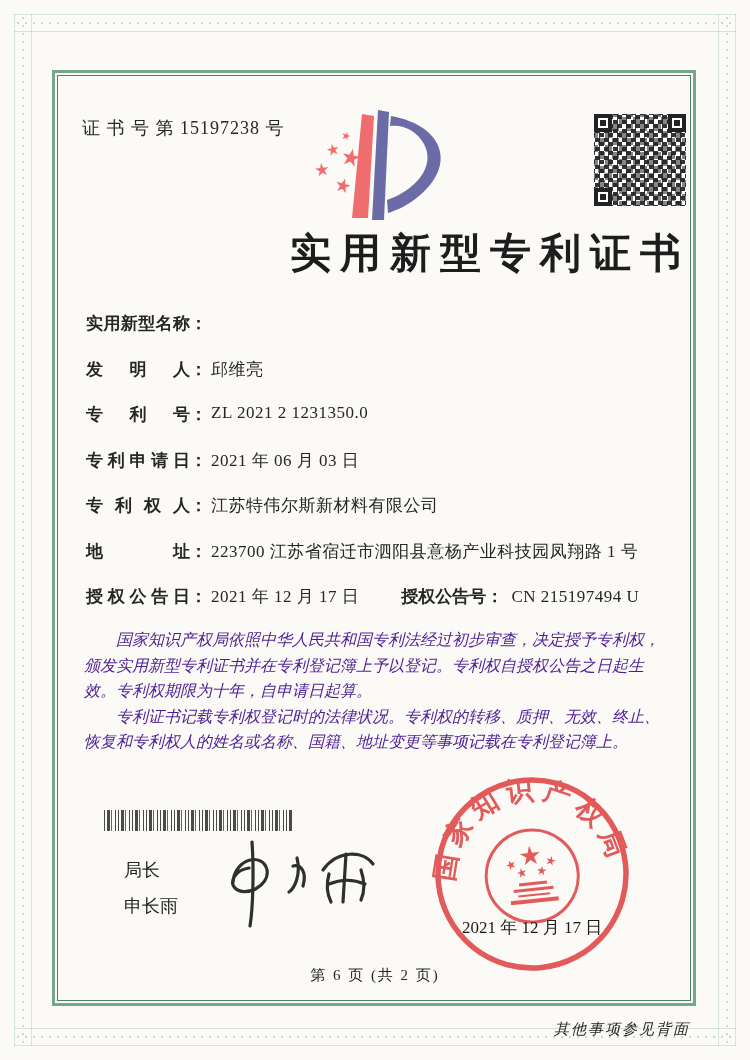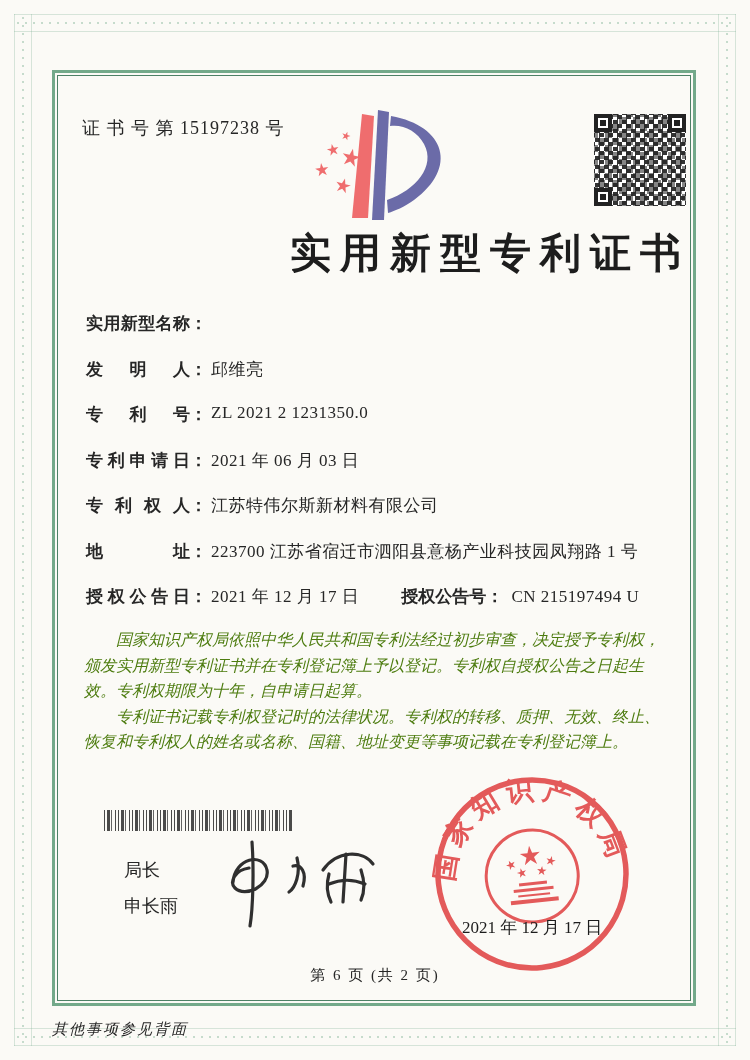--- a/index.html
+++ b/index.html
@@ -48,39 +48,39 @@
     font-size:41px;font-weight:bold;letter-spacing:9px;color:#1d1d1d;}
 
   .fields{position:absolute;left:86px;top:312px;width:580px;font-size:17px;}
   .row{height:45.5px;display:flex;white-space:nowrap;}
   .flabel{display:inline-block;width:104px;text-align:justify;text-align-last:justify;font-weight:bold;}
   .colon{font-weight:bold;margin-right:4px;}
   .fvalue{letter-spacing:.5px;}
   .pair2{margin-left:42px;}
 
   .paras{position:absolute;left:84px;top:627px;width:586px;font-size:16px;
-    line-height:25.5px;font-style:italic;color:#4d7c0f;}
+    line-height:25.5px;font-style:italic;color:#4c1d95;}
   .paras p{margin:0;text-indent:2em;}
 
   .barcode{position:absolute;left:104px;top:810px;width:188px;height:21px;opacity:.85;
     background:repeating-linear-gradient(90deg,
       #2b2b2b 0 1px, transparent 1px 3px,
       #2b2b2b 3px 6px, transparent 6px 7px,
       #4a4a4a 7px 8px, transparent 8px 11px,
       #2b2b2b 11px 12px, transparent 12px 14px);}
 
   .signer{position:absolute;left:124px;top:852px;font-size:18px;line-height:36px;}
   .signature{position:absolute;left:205px;top:830px;width:210px;height:104px;}
 
   .seal{position:absolute;left:432px;top:774px;width:200px;height:200px;
     transform:rotate(-6deg);opacity:.92;}
   .seal-date{position:absolute;left:462px;top:916px;font-size:17px;color:#1c1c1c;z-index:5;}
 
   .page-num{position:absolute;left:60px;right:60px;top:966px;text-align:center;font-size:15px;letter-spacing:2px;}
-  .back-note{position:absolute;left:52px;right:60px;top:1020px;text-align:left;
+  .back-note{position:absolute;left:64px;right:60px;top:1020px;text-align:right;
     font-size:15px;font-style:italic;letter-spacing:2px;}
 </style>
 </head>
 <body>
 
 <div class="page">
 
   <div class="lace lace-h lace-top"></div>
   <div class="lace lace-h lace-bottom"></div>
   <div class="lace lace-v lace-left"></div>

